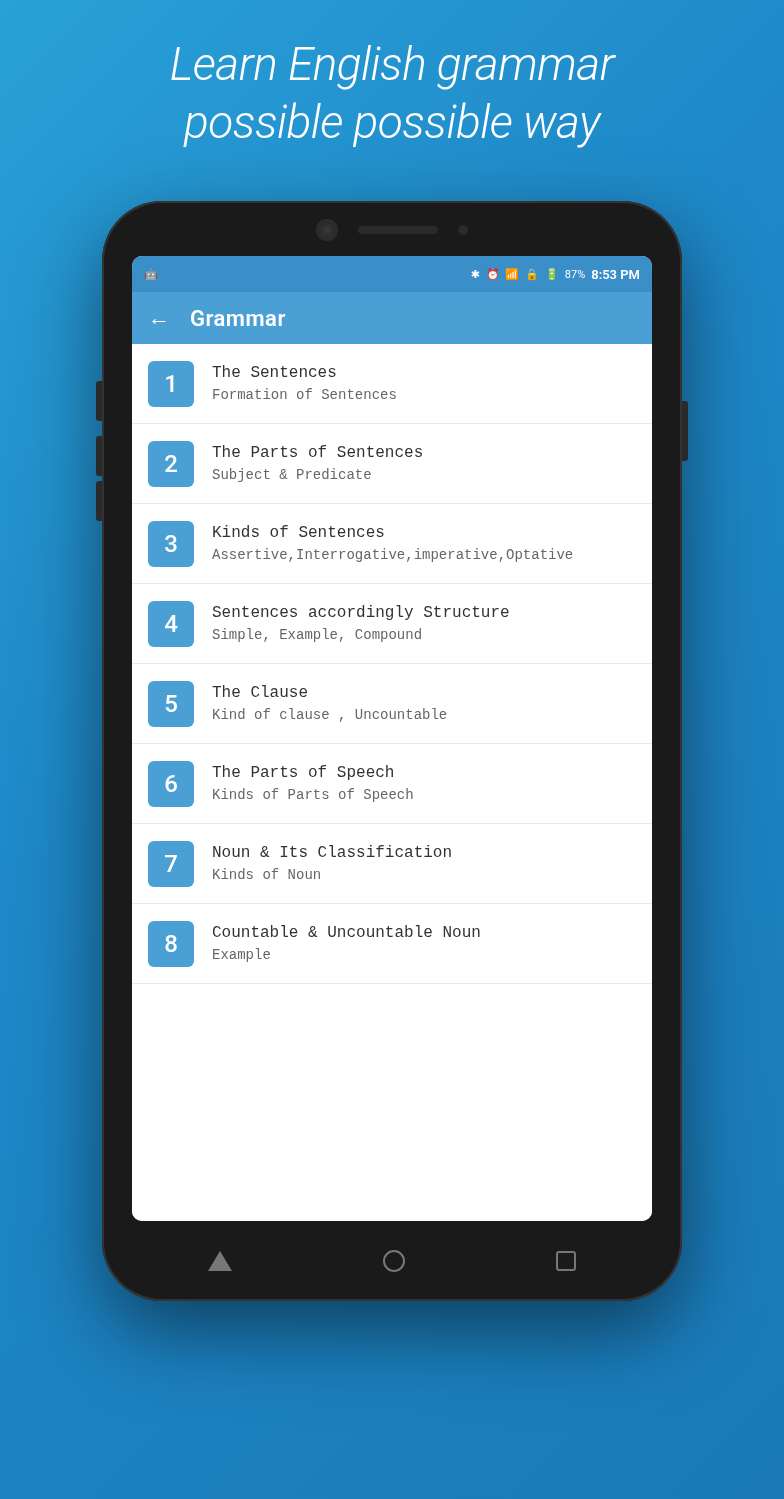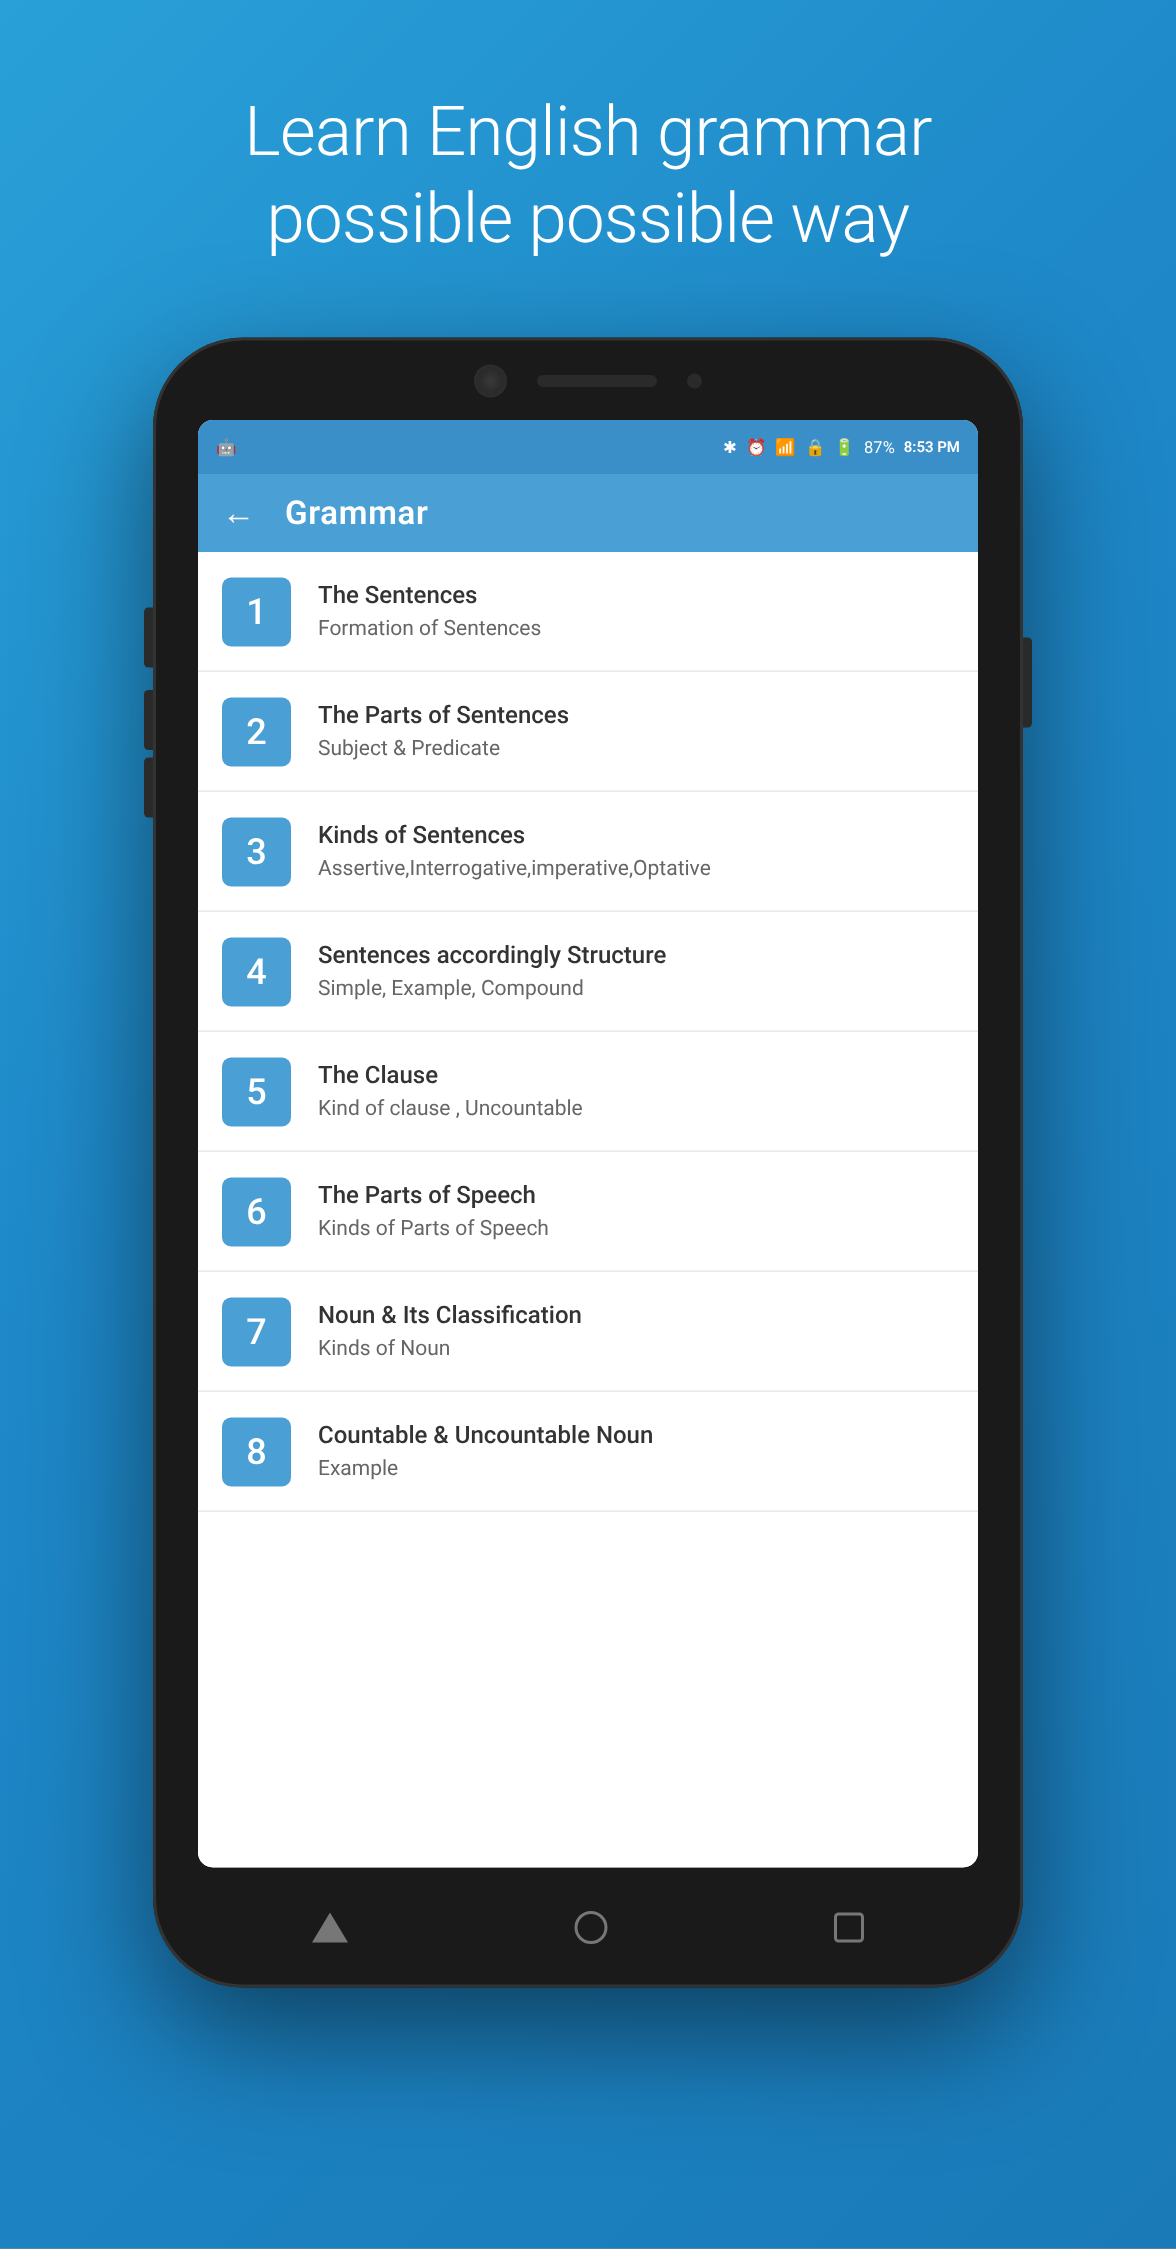--- a/index.html
+++ b/index.html
@@ -11,25 +11,26 @@
       display: flex;
       flex-direction: column;
       align-items: center;
       font-family: 'Roboto', Arial, sans-serif;
       overflow: hidden;
     }
 
     .hero-text {
       color: white;
       text-align: center;
-      padding: 60px 40px 40px;
+      padding: 36px 40px 40px;
       font-size: 46px;
       font-weight: 300;
       line-height: 1.25;
       letter-spacing: -0.5px;
+      font-style: italic;
     }
 
     .phone-wrapper {
       position: relative;
       width: 580px;
       height: 1100px;
       margin-top: 10px;
     }
 
     
@@ -150,21 +151,21 @@
     .status-right {
       display: flex;
       align-items: center;
       gap: 6px;
       color: white;
       font-size: 11px;
     }
 
     .status-time {
       font-weight: 600;
-      font-size: 10px;
+      font-size: 13px;
     }
 
     
     .app-bar {
       background: #4a9fd4;
       height: 52px;
       display: flex;
       align-items: center;
       padding: 0 16px;
       gap: 20px;
@@ -212,20 +213,21 @@
       justify-content: center;
       color: white;
       font-size: 24px;
       font-weight: 500;
       flex-shrink: 0;
       margin-right: 18px;
     }
 
     .item-text {
       flex: 1;
+      font-family: Liberation Mono, monospace;
     }
 
     .item-title {
       font-size: 16px;
       color: #333;
       font-weight: 500;
       line-height: 1.3;
     }
 
     .item-subtitle {

